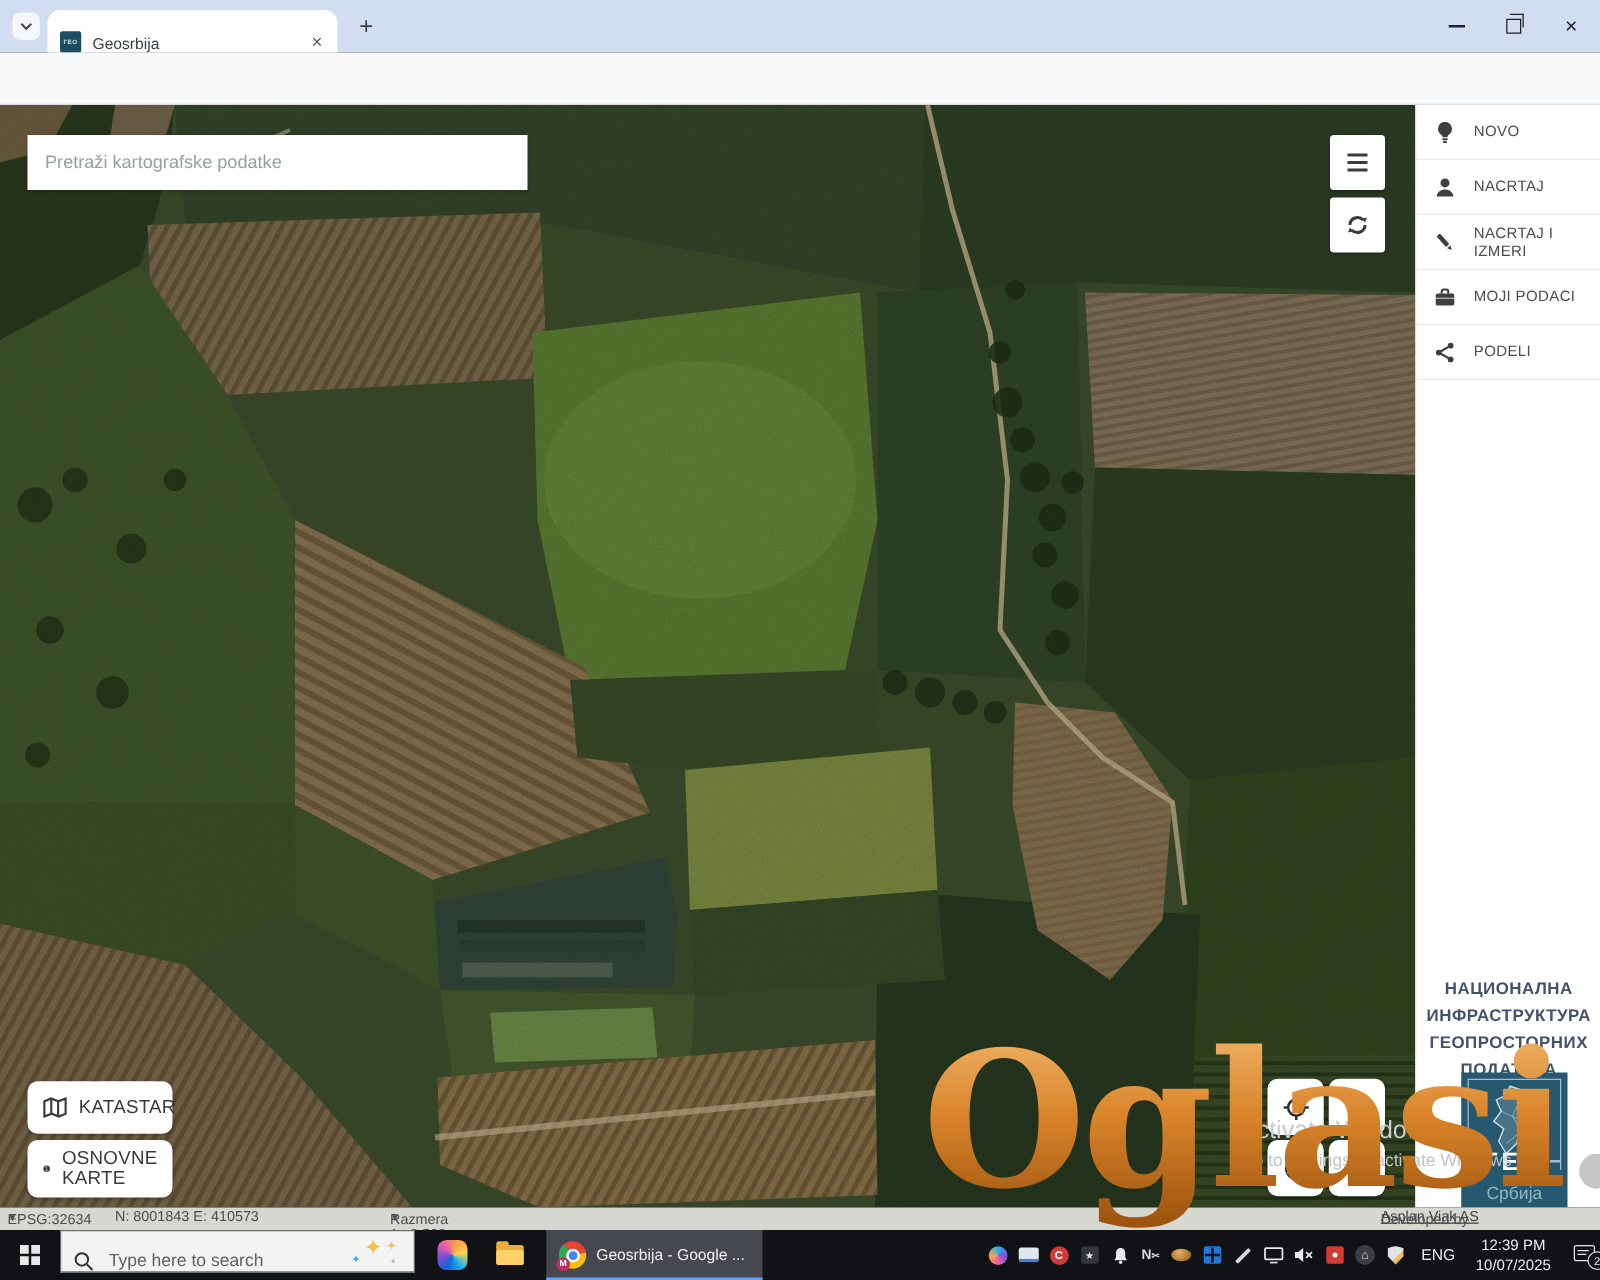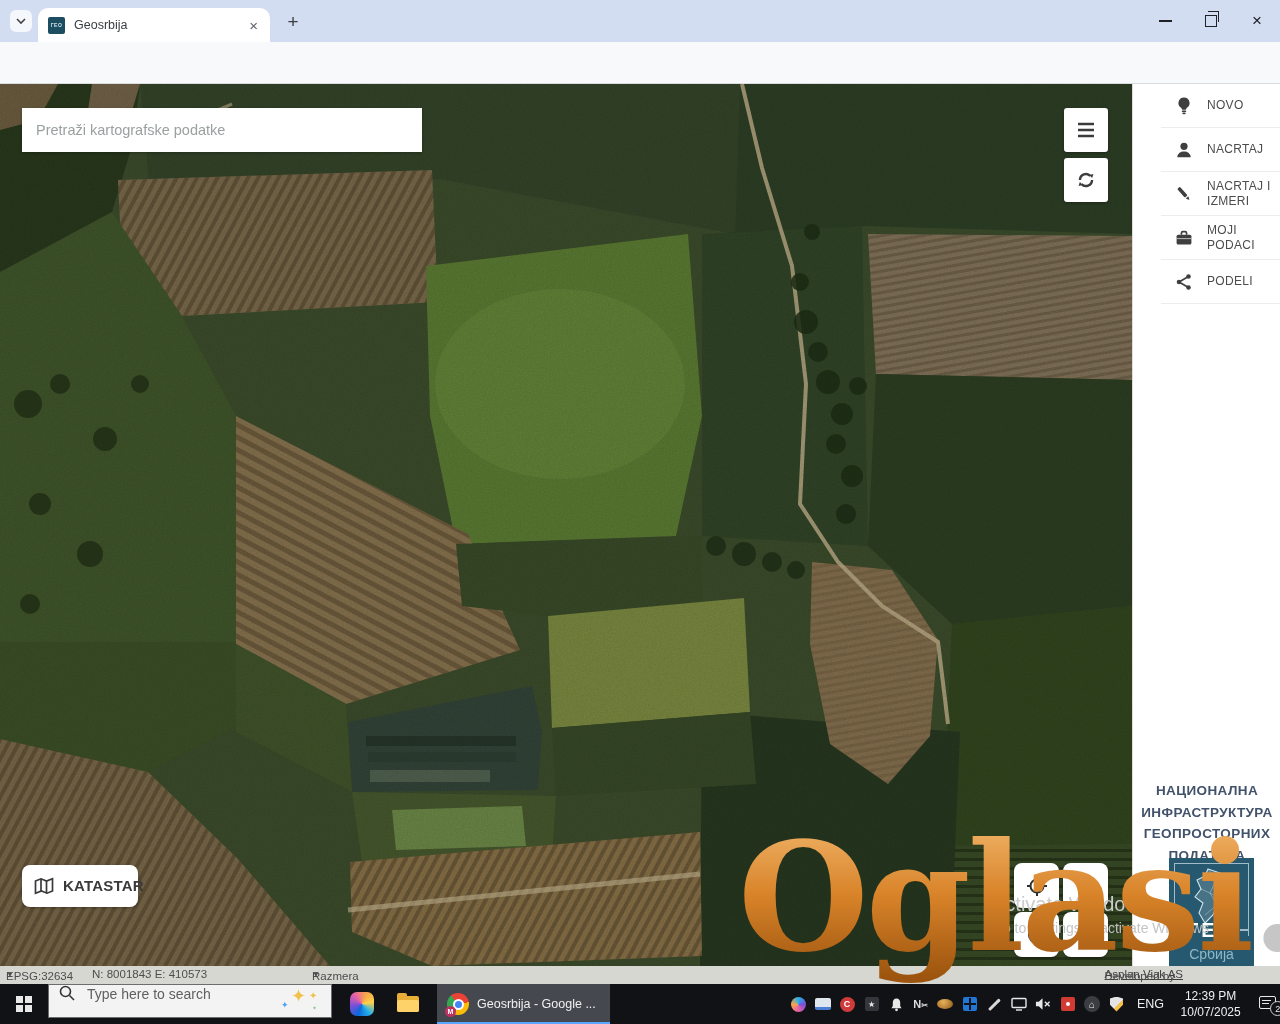--- a/index.html
+++ b/index.html
@@ -4,21 +4,21 @@
 <style>
   html,body{margin:0;padding:0;background:#000;}
   .screen{position:relative;width:1280px;height:1024px;overflow:hidden;
     font-family:"Liberation Sans",sans-serif;-webkit-font-smoothing:antialiased;}
 
   
   .tabstrip{position:absolute;left:0;top:0;width:1280px;height:42px;background:#d3ddf2;}
   .tab-search-btn{position:absolute;left:10px;top:10px;width:22px;height:22px;border-radius:6px;
     background:rgba(255,255,255,.75);display:flex;align-items:center;justify-content:center;}
   .tab{position:absolute;left:38px;top:8px;width:232px;height:34px;background:#fff;
-    border-radius:10px 10px 0 0;display:flex;align-items:center;padding:0 10px;box-sizing:border-box;}
+    border-radius:10px 10px 0 0;display:flex;align-items:flex-end;padding:0 10px;box-sizing:border-box;}
   .favicon{width:17px;height:17px;background:#1d4d61;border-radius:2px;margin-right:9px;
     color:#cfe3ea;font-size:5px;font-weight:bold;display:flex;align-items:center;justify-content:center;letter-spacing:.5px;}
   .tab-title{font-size:12.5px;color:#3c4043;flex:1;}
   .tab-close{font-size:15px;color:#5f6368;padding:0 2px;}
   .newtab-btn{position:absolute;left:282px;top:11px;width:22px;height:22px;color:#3c4043;font-size:19px;
     display:flex;align-items:center;justify-content:center;}
   .wincontrols{position:absolute;right:0;top:0;height:42px;display:flex;align-items:center;}
   .winbtn{width:46px;height:42px;display:flex;align-items:center;justify-content:center;color:#202124;}
   .min-glyph{width:13px;height:2px;background:#202124;}
   .restore-glyph{position:relative;width:10px;height:10px;border:1.6px solid #202124;background:#d3ddf2;}
@@ -41,24 +41,24 @@
     box-shadow:0 1px 3px rgba(0,0,0,.25);padding:0 14px;box-sizing:border-box;font-size:14.5px;color:#333;
     font-family:"Liberation Sans",sans-serif;}
   .search-box::placeholder{color:#9aa0a0;}
   .sq-btn{position:absolute;width:44px;height:44px;background:#fff;border-radius:3px;
     box-shadow:0 1px 3px rgba(0,0,0,.3);display:flex;align-items:center;justify-content:center;}
   .ctl-btn{position:absolute;width:45px;height:45px;background:#fff;border-radius:8px;
     box-shadow:0 1px 3px rgba(0,0,0,.3);display:flex;align-items:center;justify-content:center;z-index:3;}
   .ctl-btn .pm{font-size:28px;color:#2e2e2e;font-weight:bold;line-height:1;}
   .map-btn{position:absolute;left:22px;background:#fff;border-radius:8px;box-shadow:0 1px 3px rgba(0,0,0,.3);
     display:flex;align-items:center;padding:0 12px;box-sizing:border-box;gap:9px;z-index:3;}
-  .map-btn .lbl{font-size:15px;font-weight:bold;color:#3a3a3a;letter-spacing:.2px;line-height:1.05;}
+  .map-btn .lbl{font-size:15px;font-weight:normal;color:#3a3a3a;letter-spacing:.2px;line-height:1.05;}
 
   
-  .sidebar{position:absolute;left:1132px;top:84px;width:148px;height:882px;background:#fff;border-left:1px solid #dcdcdc;box-sizing:border-box;z-index:4;padding-left:28px;}
+  .sidebar{position:absolute;left:1132px;top:84px;width:148px;height:882px;background:#fff;border-left:1px solid #dcdcdc;box-sizing:border-box;z-index:4;}
   .sb-item{height:44px;border-bottom:1px solid #ececec;display:flex;align-items:center;padding-left:13px;gap:13px;box-sizing:border-box;}
   .sb-item .sb-label{font-size:12px;color:#4c4c4c;letter-spacing:.3px;line-height:1.2;width:98px;}
   .sb-icon{width:20px;height:20px;flex:none;}
   .sb-footer{position:absolute;left:0;top:696px;width:148px;text-align:center;font-size:13.5px;font-weight:bold;
     color:#42526b;line-height:1.6;letter-spacing:.4px;}
   .geo-logo{position:absolute;left:36px;top:774px;width:85px;height:108px;background:#26596f;}
   .geo-inner{position:absolute;left:5px;top:5px;right:5px;height:72px;border:1px solid rgba(215,232,238,.7);border-bottom:none;}
   .geo-top{position:absolute;left:0;bottom:24px;width:100%;text-align:center;color:#fff;font-size:20px;font-weight:bold;letter-spacing:3px;}
   .geo-top:before,.geo-top:after{content:"";display:inline-block;width:8px;height:2px;background:rgba(215,232,238,.7);vertical-align:middle;margin:0 4px 3px 4px;}
   .geo-bottom{position:absolute;left:0;bottom:4px;width:100%;text-align:center;color:#8fb8c8;font-size:14px;}
@@ -78,21 +78,21 @@
   .statusbar{position:absolute;left:0;top:966px;width:1280px;height:18px;background:#d7d7d2;font-size:11.5px;color:#4d4d4d;z-index:5;}
   .statusbar span{position:absolute;top:2px;}
   .dev-link{text-decoration:underline;}
 
   
   .taskbar{position:absolute;left:0;top:984px;width:1280px;height:40px;background:#101216;z-index:6;}
   .startbtn{position:absolute;left:0;top:0;width:48px;height:40px;display:flex;align-items:center;justify-content:center;}
   .winlogo{display:grid;grid-template-columns:7px 7px;grid-template-rows:7px 7px;gap:1.6px;}
   .winlogo i{background:#e8e8e8;}
   .tb-search{position:absolute;left:48px;top:0;width:284px;height:34px;background:#f3f3f3;border:1px solid #6d6d6d;
-    box-sizing:border-box;display:flex;align-items:flex-start;padding:0 10px;gap:10px;}
+    box-sizing:border-box;display:flex;align-items:flex-end;padding:0 10px;gap:10px;}
   .tb-search input{border:none;background:transparent;outline:none;font-size:14px;color:#444;width:160px;font-family:"Liberation Sans",sans-serif;}
   .tb-search input::placeholder{color:#5f5f5f;}
   .sparkles{margin-left:auto;position:relative;width:42px;height:30px;}
   .sp{position:absolute;line-height:1;}
   .tb-icon{position:absolute;top:8px;width:24px;height:24px;}
   .copilot{border-radius:7px;background:conic-gradient(from 200deg,#0b68d8,#7b4fd8,#e85fa8,#f6a54a,#ffd24a,#27b0e8,#0b68d8);}
   .folder{position:relative;}
   .folder .back{position:absolute;left:1px;top:4px;width:22px;height:16px;background:#e8ae35;border-radius:2px;}
   .folder .tabb{position:absolute;left:1px;top:1px;width:10px;height:6px;background:#e8ae35;border-radius:2px 2px 0 0;}
   .folder .front{position:absolute;left:1px;top:8px;width:22px;height:12px;background:#ffd269;border-radius:2px;}
@@ -308,20 +308,29 @@
     </svg>
   </div>
 
   <div class="map-btn" style="top:865px;width:116px;height:42px">
     <svg class="sb-icon" viewBox="0 0 20 18">
         <path d="M1.5 4l5.5-2.2L12.5 4 18.5 1.8V14l-5.5 2.2L7.5 14 1.5 16.2z" fill="none" stroke="#3a3a3a" stroke-width="1.7"></path>
         <path d="M7 1.8V14M12.5 4v12.2" stroke="#3a3a3a" stroke-width="1.7"></path>
       </svg>
     <span class="lbl">KATASTAR</span>
   </div>
+  <div class="map-btn" style="top:912px;width:116px;height:46px">
+    <svg width="20" height="20" viewBox="0 0 20 20">
+      <circle cx="10" cy="10" r="8" fill="#3a3a3a"></circle>
+      <path d="M4 7c2-2 5-2 7 0M6 13c2 2 5 2 7 0M10 2v16" stroke="#fff" stroke-width="1.2" fill="none" opacity=".8"></path>
+    </svg>
+    <span class="lbl">
+      <span>OSNOVNE</span><br><span>KARTE</span>
+    </span>
+  </div>
 
   <div class="ctl-btn" style="left:1014px;top:863px">
     <svg width="22" height="22" viewBox="0 0 22 22">
       <circle cx="11" cy="11" r="6.5" fill="none" stroke="#2e2e2e" stroke-width="2"></circle>
       <path d="M11 1v4M11 17v4M1 11h4M17 11h4" stroke="#2e2e2e" stroke-width="2"></path>
       <circle cx="11" cy="11" r="1.8" fill="#2e2e2e"></circle>
     </svg>
   </div>
   <div class="ctl-btn" style="left:1014px;top:912px">
     <svg width="22" height="22" viewBox="0 0 22 22">

